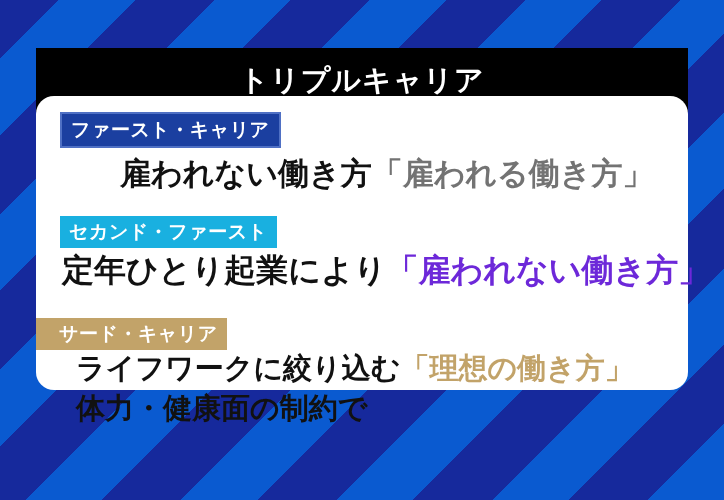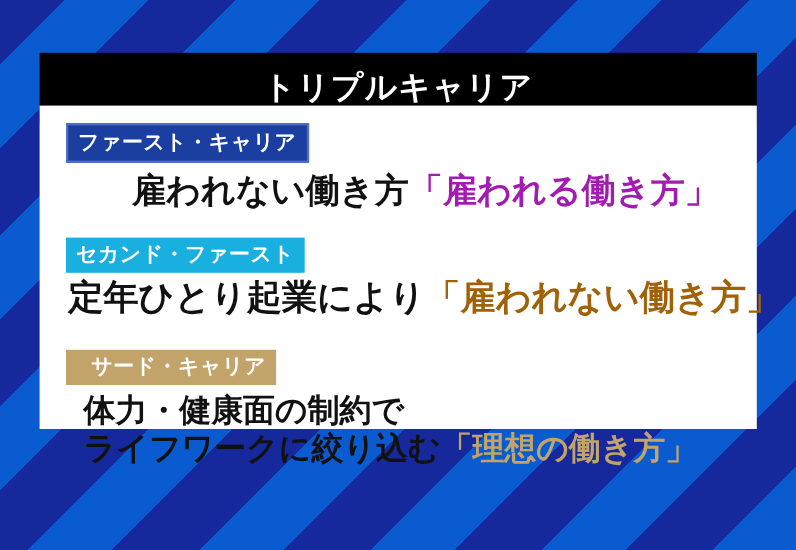--- a/index.html
+++ b/index.html
@@ -33,20 +33,21 @@
 
   
   #card {
     position: absolute;
     left: 36px;
     top: 96px;
     width: 652px;
     height: 294px;
     background: #ffffff;
     box-sizing: border-box;
+    border-radius: 18px;
   }
 
   
   #title-bar {
     position: absolute;
     left: 36px;
     top: 48px;
     width: 652px;
     height: 64px;
     background: #000000;
@@ -94,21 +95,20 @@
     margin-left: 24px;
   }
 
   .badge-2 {
     background: #19b0e0;
     margin-left: 24px;
   }
 
   .badge-3 {
     background: #c2a369;
-    margin-left: 24px;
     padding-left: 23px;
   }
 
   .body-line {
     color: #111111;
     font-weight: bold;
     line-height: 1.08;
     white-space: nowrap;
   }
 
@@ -125,22 +125,22 @@
   #line-3a {
     font-size: 29px;
     margin: 9px 0 0 40px;
   }
 
   #line-3b {
     font-size: 29px;
     margin: 3px 0 0 40px;
   }
 
-  .hl-navy  { color: #a21caf; }
-  .hl-cyan  { color: #a16207; }
+  .hl-navy  { color: #737373; }
+  .hl-cyan  { color: #6d28d9; }
   .hl-gold  { color: #c2a369; }
 </style>
 </head>
 <body>
 
 <div id="stage">
 
   <div id="bg"></div>
 
   <div id="title-bar">
@@ -158,20 +158,20 @@
 
     <div class="career" id="career-2">
       <span class="badge badge-2">セカンド・ファースト</span>
       <div class="body-line" id="line-2">
         <span>定年ひとり起業により</span><span class="hl-cyan">「雇われない働き方」</span>
       </div>
     </div>
 
     <div class="career" id="career-3">
       <span class="badge badge-3">サード・キャリア</span>
-      <div class="body-line" id="line-3a">体力・健康面の制約で</div>
       <div class="body-line" id="line-3b">
         <span>ライフワークに絞り込む</span><span class="hl-gold">「理想の働き方」</span>
       </div>
+      <div class="body-line" id="line-3a">体力・健康面の制約で</div>
     </div>
 
   </div>
 </div>
 
 </body></html>

